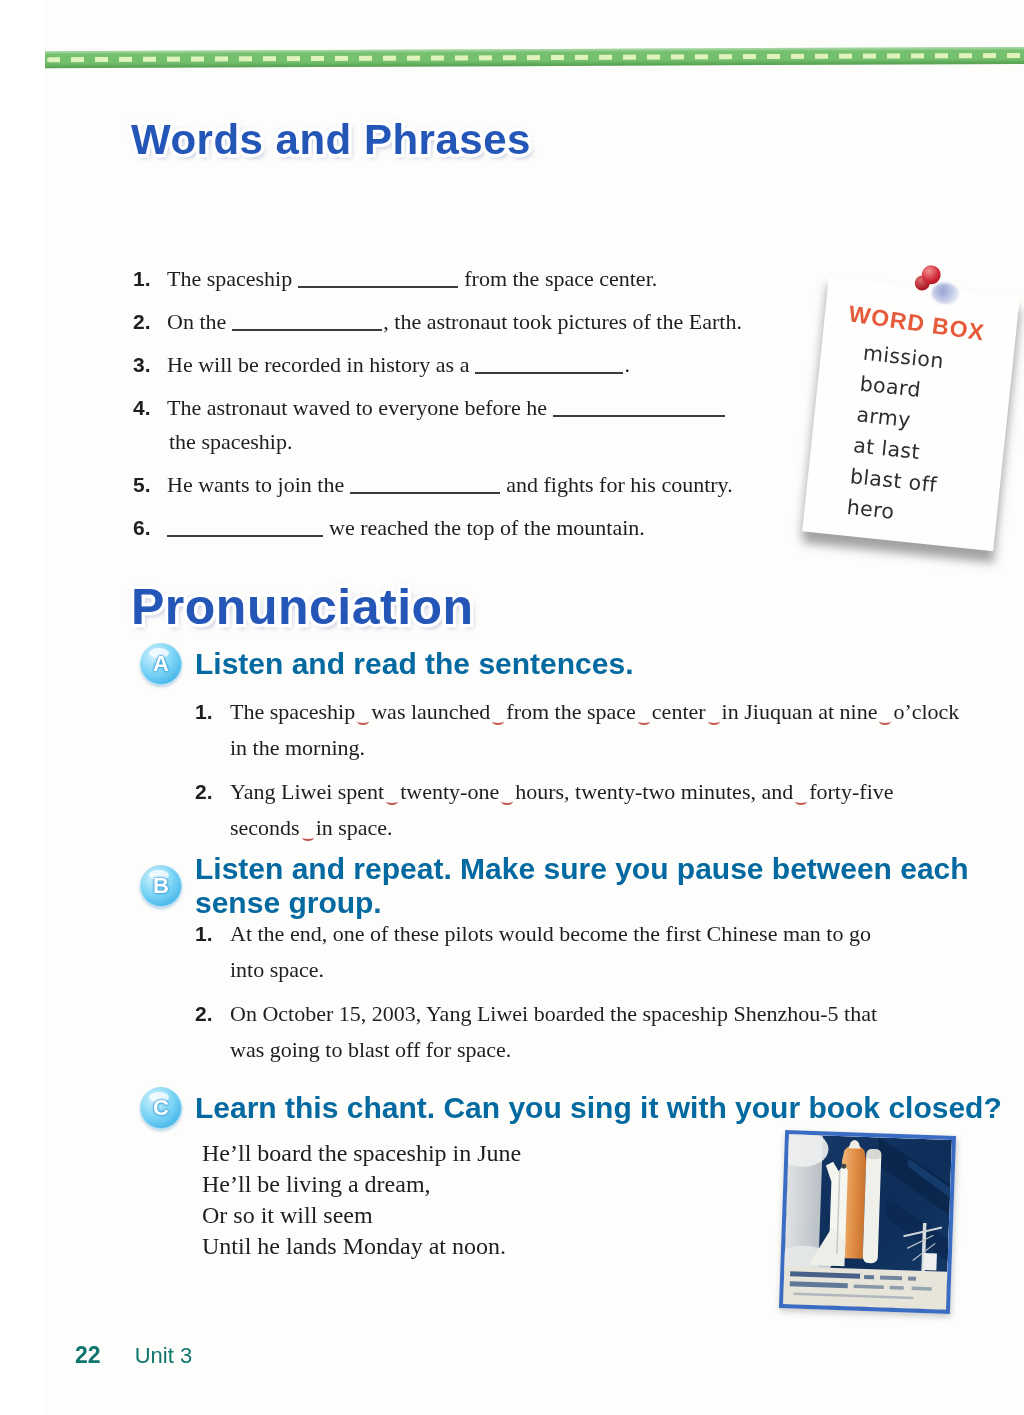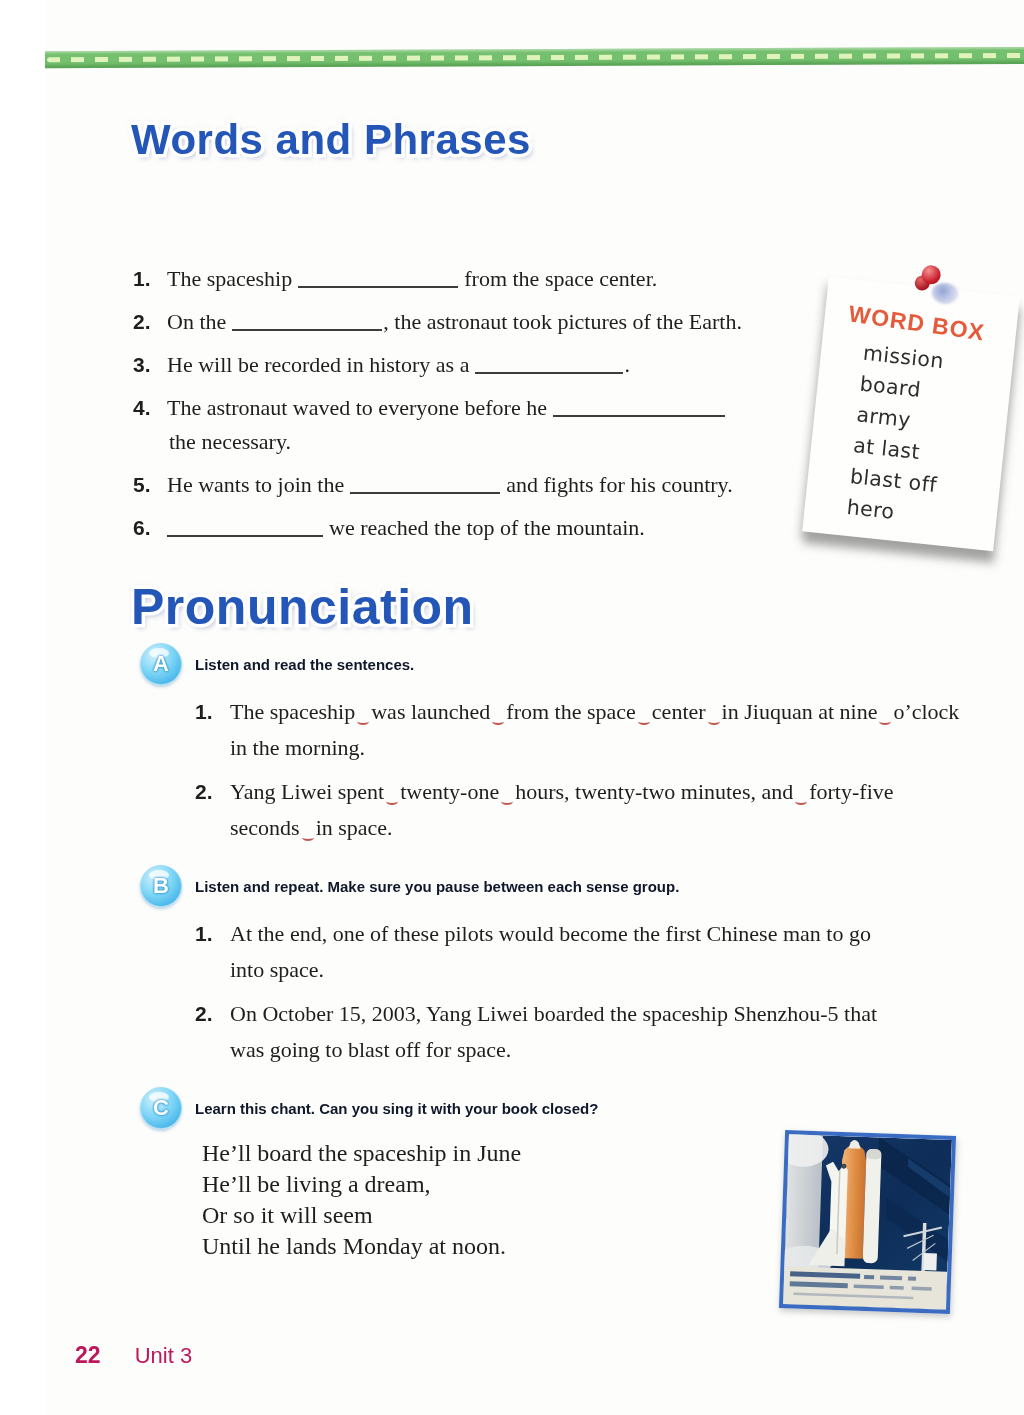--- a/index.html
+++ b/index.html
@@ -73,39 +73,39 @@
   .sec-header{ display:flex; align-items:center; height:44px; margin-bottom:8px; }
   .badge{ position:relative; width:42px; height:42px; border-radius:50%; flex:0 0 42px;
     background:radial-gradient(circle at 35% 28%, #d6f2fd, #7fd6f6 45%, #2fa7e4 95%);
     border:1px solid #9edcf4; box-shadow:0 2px 3px rgba(120,170,210,.5);
     display:flex; align-items:center; justify-content:center; }
   .badge::before{ content:""; position:absolute; left:8px; top:4px; width:20px; height:10px;
     border-radius:50%; background:rgba(255,255,255,.75); }
   .badge span{ position:relative; font-family:"Liberation Sans", sans-serif; font-weight:bold;
     font-size:22px; color:#ffffff; text-shadow:0 0 3px #1d8fd0, 0 0 2px #1d8fd0; }
   .sec-label{ margin-left:13px; font-family:"Liberation Sans", sans-serif; font-weight:bold;
-    font-size:15px; color:#0f172a; }
+    font-size:30px; color:#0369a1; }
   .p-item{ position:relative; padding-left:90px; font-size:22px; line-height:36px;
     margin-bottom:8px; }
   .p-item .num{ position:absolute; left:55px; top:0;
     font-family:"Liberation Sans", sans-serif; font-weight:bold; font-size:21px; }
   .gap-lg{ margin-bottom:18px; }
   .liaison{ display:inline-block; width:12px; height:7px; margin:0 2px;
     border-bottom:2px solid #c4574d; border-radius:50%; vertical-align:-6px; }
   .chant{ margin-left:62px; font-size:24px; line-height:31px; }
 
   
   .photo{ position:absolute; left:737px; top:1133px; width:171px; height:178px;
     border:4px solid #3a6cc3; background:#ffffff; transform:rotate(2deg);
     box-shadow:1px 3px 6px rgba(120,120,120,.4); }
   .photo svg{ display:block; width:163px; height:170px; }
 
   
   .footer{ position:absolute; left:30px; top:1342px;
-    font-family:"Liberation Sans", sans-serif; font-size:22px; color:#be185d; }
+    font-family:"Liberation Sans", sans-serif; font-size:22px; color:#0f766e; }
   .footer .pgnum{ font-weight:bold; font-size:23px; margin-right:28px; }
 </style>
 </head>
 <body>
 
 <div class="page">
 
   <div class="ribbon"></div>
 
   <div class="outline-heading h-words">
@@ -123,21 +123,21 @@
       <span class="num">2.</span>
       <span>On the</span><span class="blank tight-right" style="width:150px"></span><span>, the astronaut took pictures of the Earth.</span>
     </div>
     <div class="fill-item">
       <span class="num">3.</span>
       <span>He will be recorded in history as a</span><span class="blank tight-right" style="width:148px"></span><span>.</span>
     </div>
     <div class="fill-item">
       <span class="num">4.</span>
       <span>The astronaut waved to everyone before he</span><span class="blank" style="width:172px"></span><span></span>
-      <div class="second-line">the necessary.</div>
+      <div class="second-line">the spaceship.</div>
     </div>
     <div class="fill-item">
       <span class="num">5.</span>
       <span>He wants to join the</span><span class="blank" style="width:150px"></span><span>and fights for his country.</span>
     </div>
     <div class="fill-item">
       <span class="num">6.</span>
       <span class="blank first" style="width:156px"></span><span>we reached the top of the mountain.</span>
     </div>
   </div>

